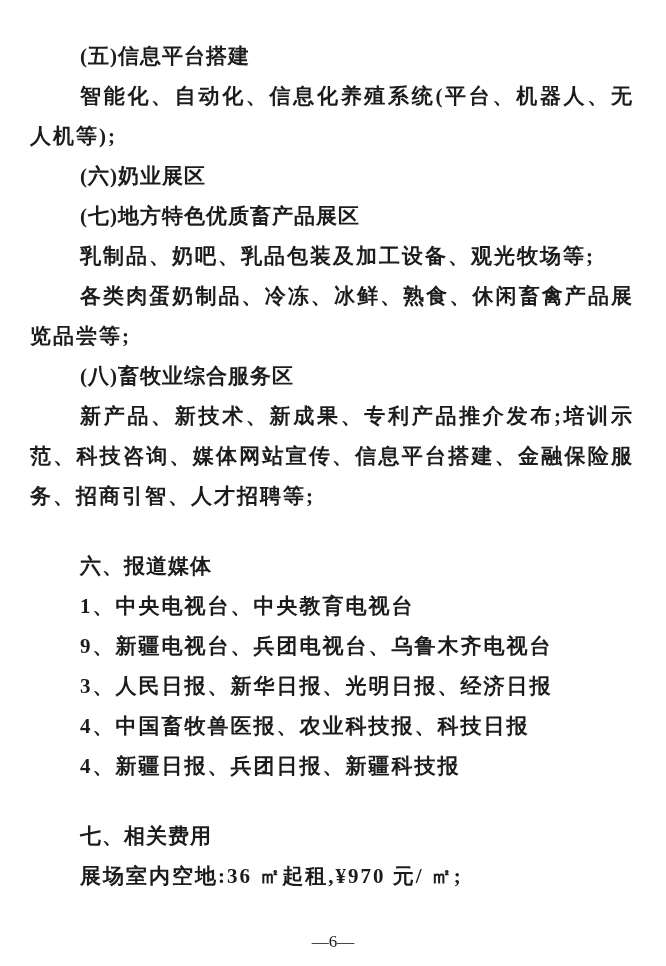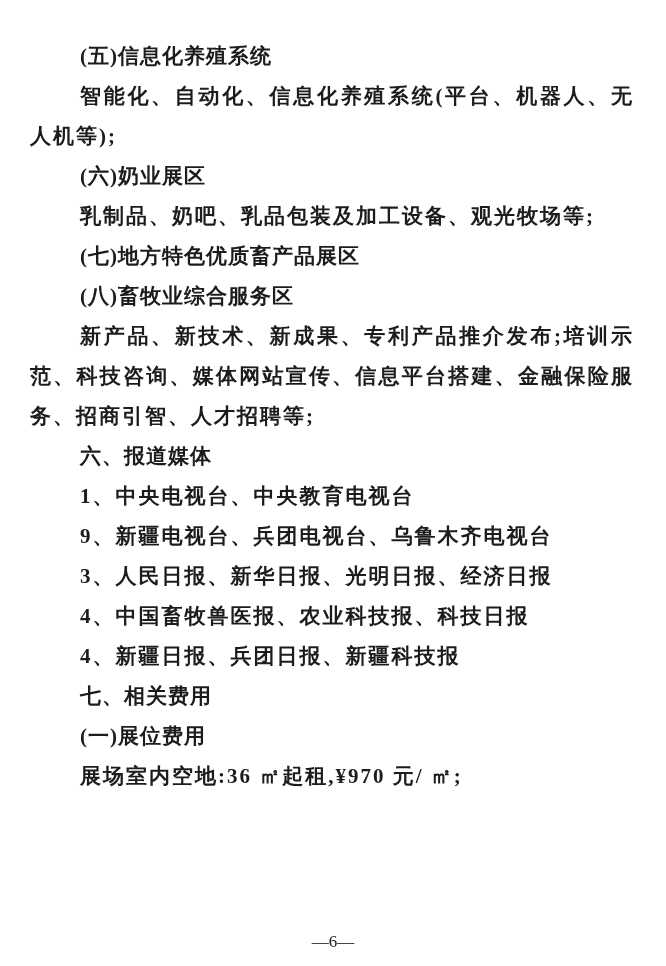--- a/index.html
+++ b/index.html
@@ -39,50 +39,51 @@
   }
   .heading-serif {
     font-family: "Liberation Serif", "DejaVu Serif", serif;
     font-weight: bold;
     letter-spacing: 1px;
   }
   .heading-sans {
     font-family: "Liberation Sans", "DejaVu Sans", sans-serif;
     font-weight: bold;
     letter-spacing: 1px;
+    margin-top: 30px;
   }
   .page-footer {
     position: absolute;
     bottom: 14px;
     left: 0;
     width: 100%;
     text-align: center;
     font-family: "Liberation Serif", "DejaVu Serif", serif;
     font-size: 17px;
     color: #1c1c1c;
     letter-spacing: 0;
   }
 </style>
 </head>
 <body>
 
 <div class="page">
   <div class="doc-body">
 
-  <p class="para heading-serif">(五)信息化养殖系统</p>
+  <p class="para heading-serif">(五)信息平台搭建</p>
       <p class="para body">智能化、自动化、信息化养殖系统(平台、机器人、无人机等);</p>
       <p class="para heading-serif">(六)奶业展区</p>
+      <p class="para heading-serif">(七)地方特色优质畜产品展区</p>
       <p class="para body">乳制品、奶吧、乳品包装及加工设备、观光牧场等;</p>
-      <p class="para heading-serif">(七)地方特色优质畜产品展区</p>
+      <p class="para body">各类肉蛋奶制品、冷冻、冰鲜、熟食、休闲畜禽产品展览品尝等;</p>
       <p class="para heading-serif">(八)畜牧业综合服务区</p>
       <p class="para body">新产品、新技术、新成果、专利产品推介发布;培训示范、科技咨询、媒体网站宣传、信息平台搭建、金融保险服务、招商引智、人才招聘等;</p>
       <p class="para heading-sans">六、报道媒体</p>
       <p class="para body">1、中央电视台、中央教育电视台</p>
       <p class="para body">9、新疆电视台、兵团电视台、乌鲁木齐电视台</p>
       <p class="para body">3、人民日报、新华日报、光明日报、经济日报</p>
       <p class="para body">4、中国畜牧兽医报、农业科技报、科技日报</p>
       <p class="para body">4、新疆日报、兵团日报、新疆科技报</p>
       <p class="para heading-sans">七、相关费用</p>
-      <p class="para heading-serif">(一)展位费用</p>
       <p class="para body">展场室内空地:36 ㎡起租,¥970 元/ ㎡;</p>
     </div>
   <div class="page-footer">—6—</div>
 </div>
 
 </body></html>

